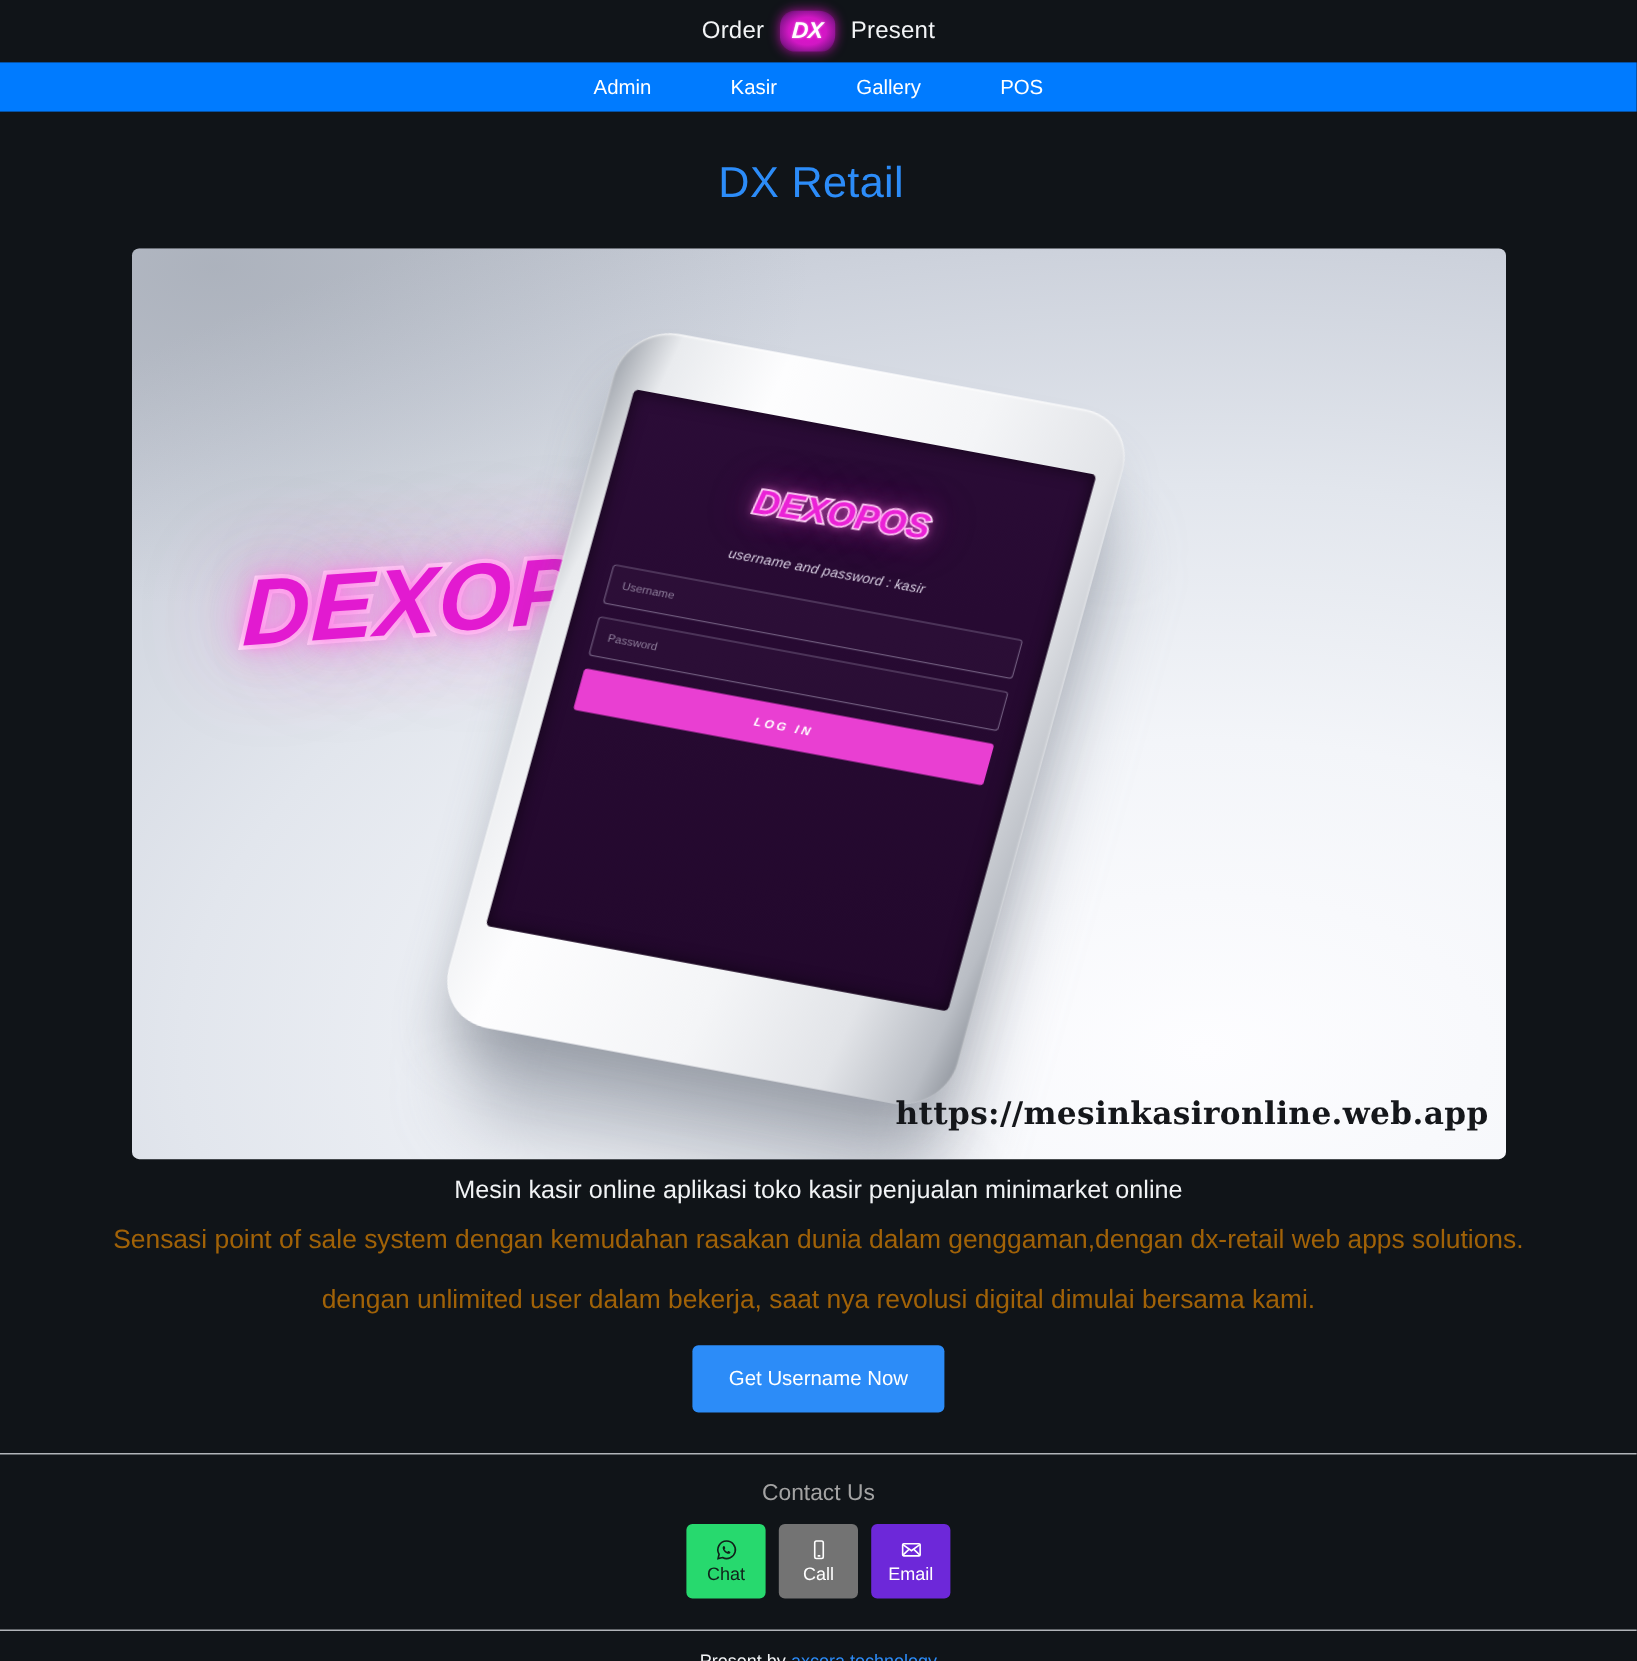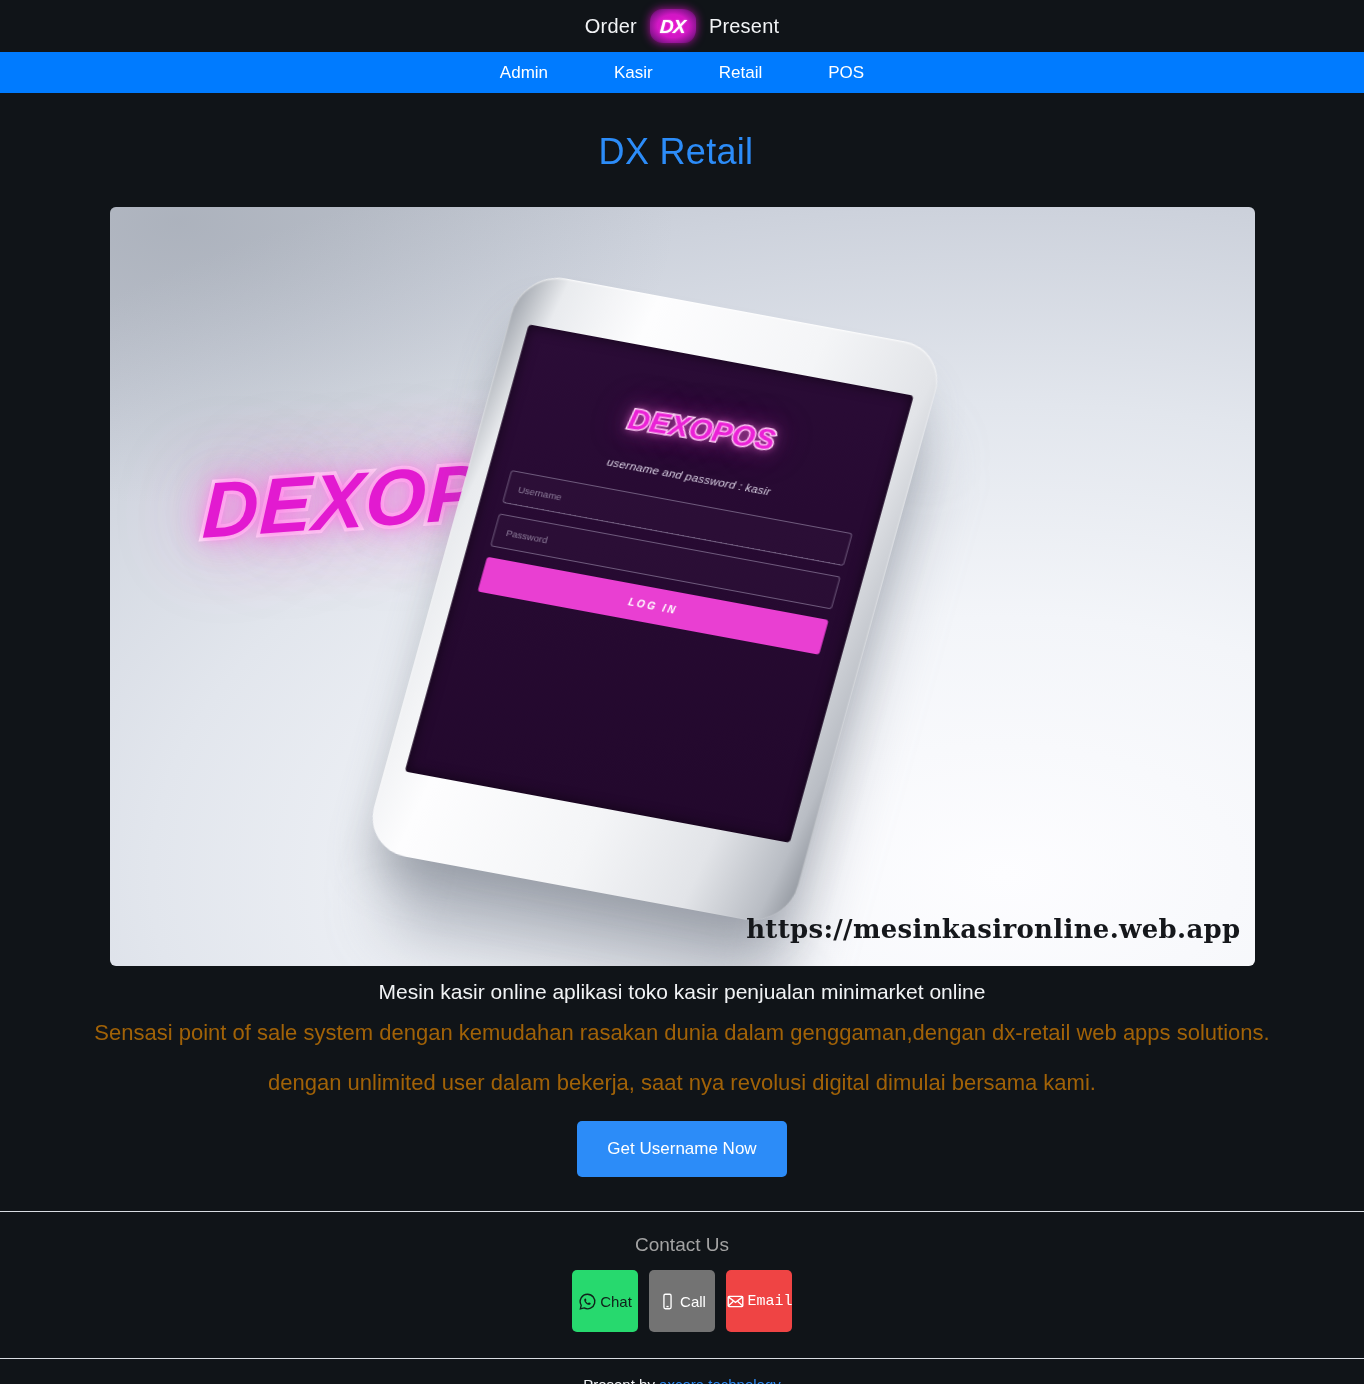--- a/index.html
+++ b/index.html
@@ -289,31 +289,31 @@
   .contact-btns {
     display: flex;
     justify-content: center;
     gap: 11px;
   }
   .cbtn {
     width: 66px;
     height: 62px;
     border-radius: 5px;
     display: flex;
-    flex-direction: row;
+    flex-direction: column;
     align-items: center;
     justify-content: center;
     gap: 3px;
     cursor: pointer;
     text-decoration: none;
     font-size: 15px;
   }
   .cbtn-chat  { background: #27d96e; color: #10211a; }
   .cbtn-call  { background: #737373; color: #ffffff; }
-  .cbtn-email { background: #ef4444; color: #ffffff; font-family: Liberation Mono, monospace; }
+  .cbtn-email { background: #6d28d9; color: #ffffff; }
   .cbtn svg { display: block; }
 
   
   .footer {
     padding: 17px 0 22px;
     text-align: center;
     color: #f1f3f5;
     font-size: 15px;
   }
   .footer a {
@@ -328,21 +328,21 @@
   <span class="brand-word">Order</span>
   <span class="dx-logo">
     <span class="dx-logo-text">DX</span>
   </span>
   <span class="brand-word">Present</span>
 </div>
 
 <nav class="navbar">
   <a class="nav-link" href="#">Admin</a>
   <a class="nav-link" href="#">Kasir</a>
-  <a class="nav-link" href="#">Retail</a>
+  <a class="nav-link" href="#">Gallery</a>
   <a class="nav-link" href="#">POS</a>
 </nav>
 
 <main class="main">
 
   <h1 class="page-title">DX Retail</h1>
 
   <figure class="hero-figure">
 
     <div class="neon-wordmark">DEXOPOS</div>

